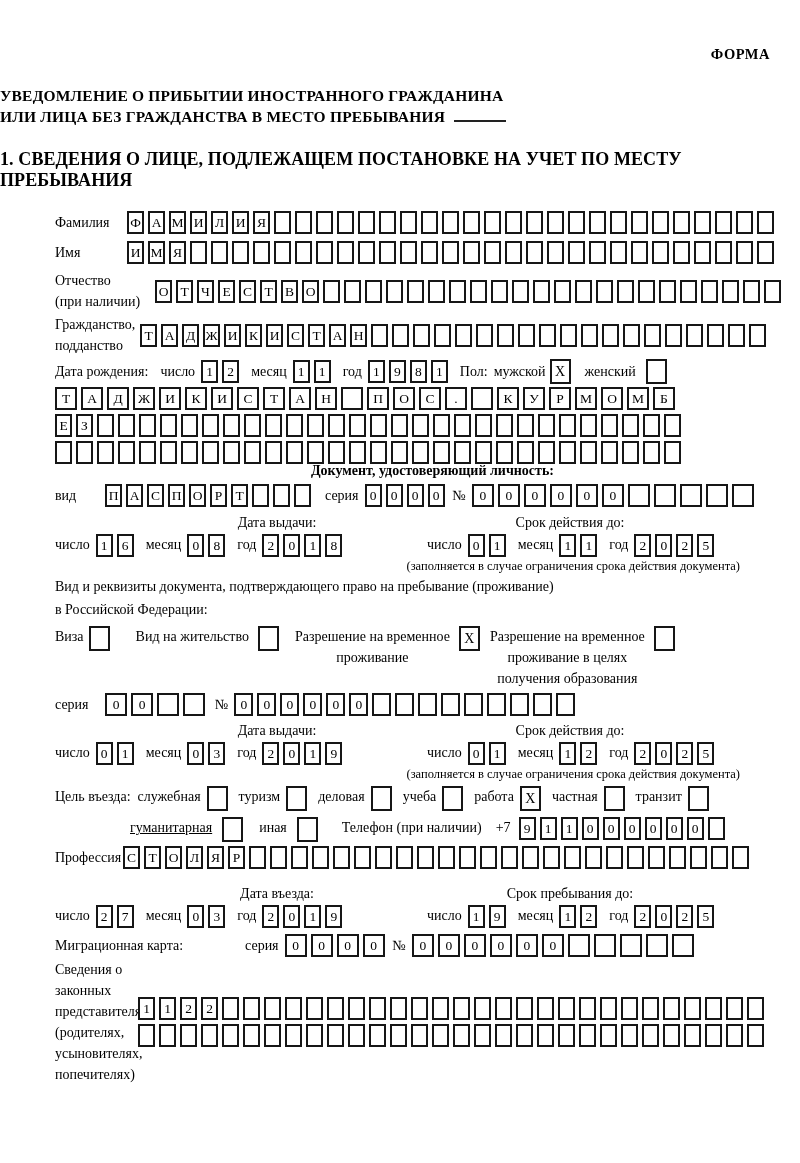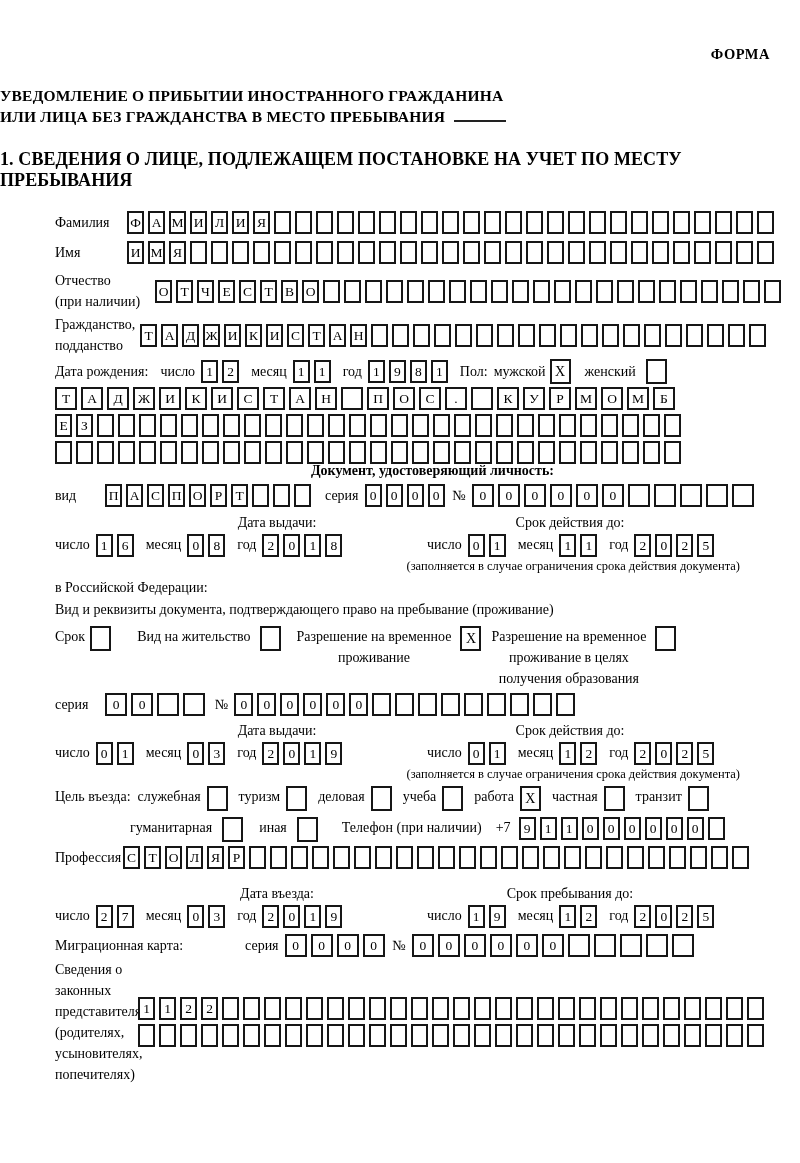--- a/index.html
+++ b/index.html
@@ -432,26 +432,26 @@
             <span class="cell">2</span>
             <span class="cell">0</span>
             <span class="cell">2</span>
             <span class="cell">5</span>
           </div>
       </div>
     </div>
   </div>
   <div class="fill-note">(заполняется в случае ограничения срока действия документа)</div>
 
+  <div class="intro" style="margin-top:4px;">Вид и реквизиты документа, подтверждающего право на пребывание (проживание)</div>
   <div class="intro">в Российской Федерации:</div>
-  <div class="intro" style="margin-top:4px;">Вид и реквизиты документа, подтверждающего право на пребывание (проживание)</div>
 
   <div class="opt-row">
     <div class="opt">
-      <span class="olbl">Срок</span>
+      <span class="olbl">Виза</span>
       <span class="cbox" style="margin-left:5px;"></span>
     </div>
     <div class="opt ml26">
       <span class="olbl">Вид на жительство</span>
       <span class="cbox"></span>
     </div>
     <div class="opt ml16">
       <span class="olbl ctr pre">Разрешение на временное
 проживание</span>
       <span class="cbox">X</span>
@@ -566,21 +566,21 @@
       <span>частная</span>
       <span class="cbox"></span>
     </div>
     <div class="pitem">
       <span>транзит</span>
       <span class="cbox"></span>
     </div>
   </div>
 
   <div class="purpose-row mt6">
-    <div class="pitem indent75" style="margin-left:75px;">
+    <div class="pitem indent75" style="margin-left:75px;text-decoration:underline;">
       <span>гуманитарная</span>
       <span class="cbox" style="margin-left:10px;"></span>
     </div>
     <div class="pitem" style="margin-left:16px;">
       <span>иная</span>
       <span class="cbox" style="margin-left:10px;"></span>
     </div>
     <span class="phone-lbl">Телефон (при наличии)</span>
     <span class="phone-prefix">+7</span>
     <div class="cells">

